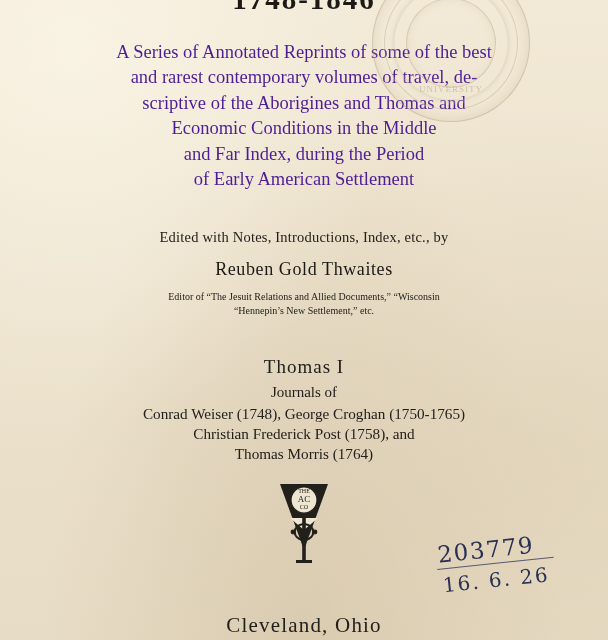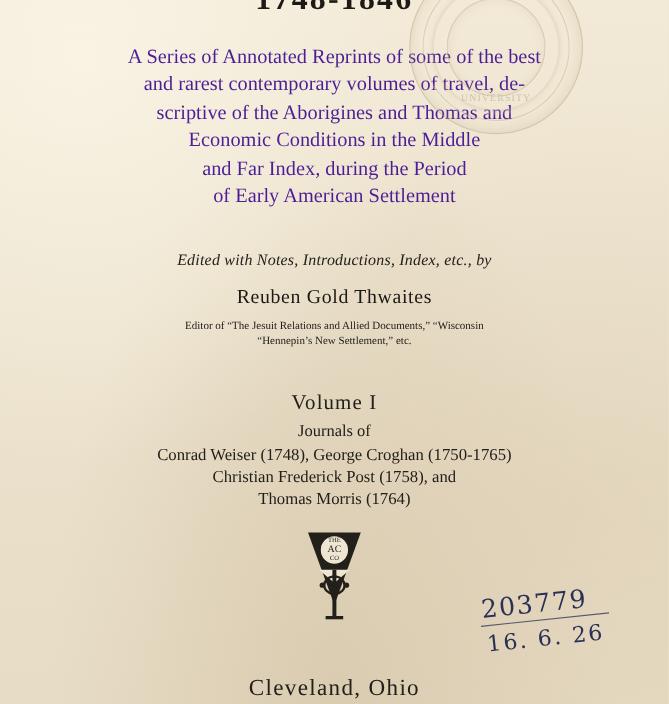--- a/index.html
+++ b/index.html
@@ -112,21 +112,20 @@
     font-size: 18.5px;
     line-height: 1.38;
     color: #4c1d95;
   }
   .series-desc div { white-space: nowrap; }
 
   .edited-line {
     margin-top: 36px;
     font-size: 14.5px;
     letter-spacing: 0.2px;
-    font-style: italic;
   }
 
   .editor-name {
     margin-top: 13px;
     font-size: 18px;
     letter-spacing: 0.6px;
     font-weight: 400;
     color: #1c1915;
   }
 
@@ -236,21 +235,21 @@
 
   <div class="edited-line">Edited with Notes, Introductions, Index, etc., by</div>
 
   <div class="editor-name">Reuben Gold Thwaites</div>
 
   <div class="editor-creds">
     <div>Editor of “The Jesuit Relations and Allied Documents,” “Wisconsin</div>
     <div>“Hennepin’s New Settlement,” etc.</div>
   </div>
 
-  <div class="volume">Volume I</div>
+  <div class="volume">Thomas I</div>
 
   <div class="journals-label">Journals of</div>
 
   <div class="journals-list">
     <div>Conrad Weiser (1748), George Croghan (1750-1765)</div>
     <div>Christian Frederick Post (1758), and</div>
     <div>Thomas Morris (1764)</div>
   </div>
 
   <div class="device">

